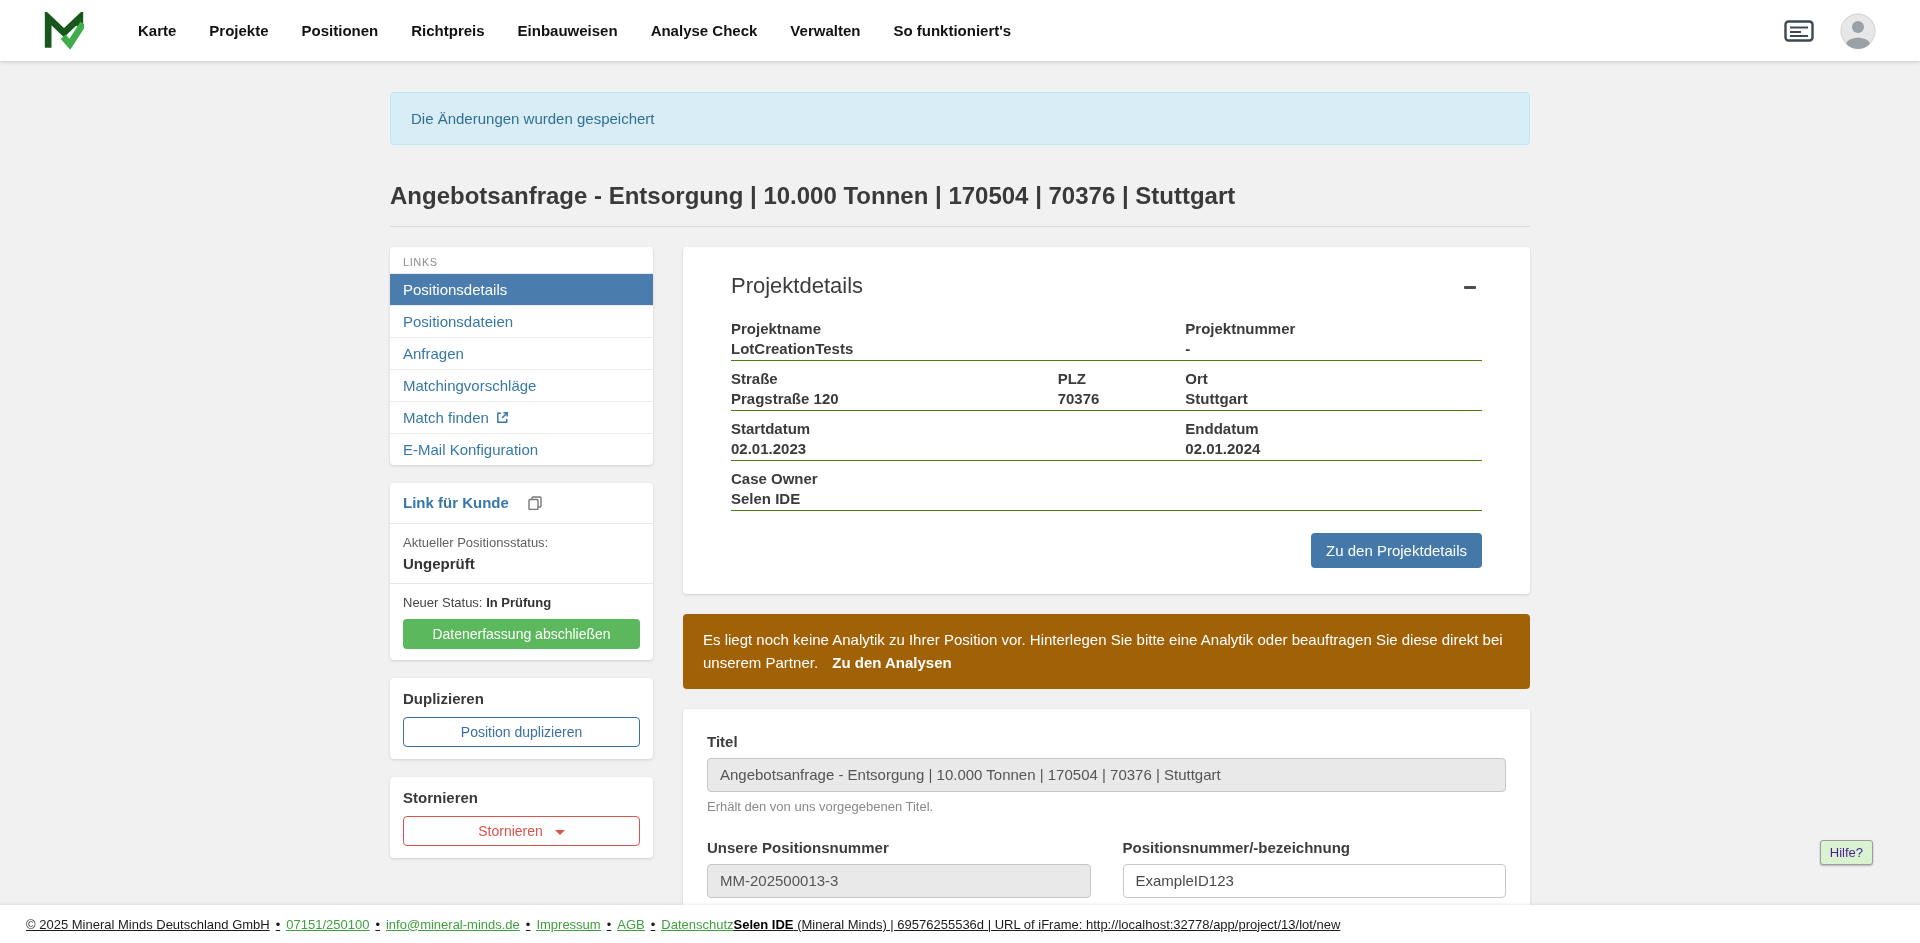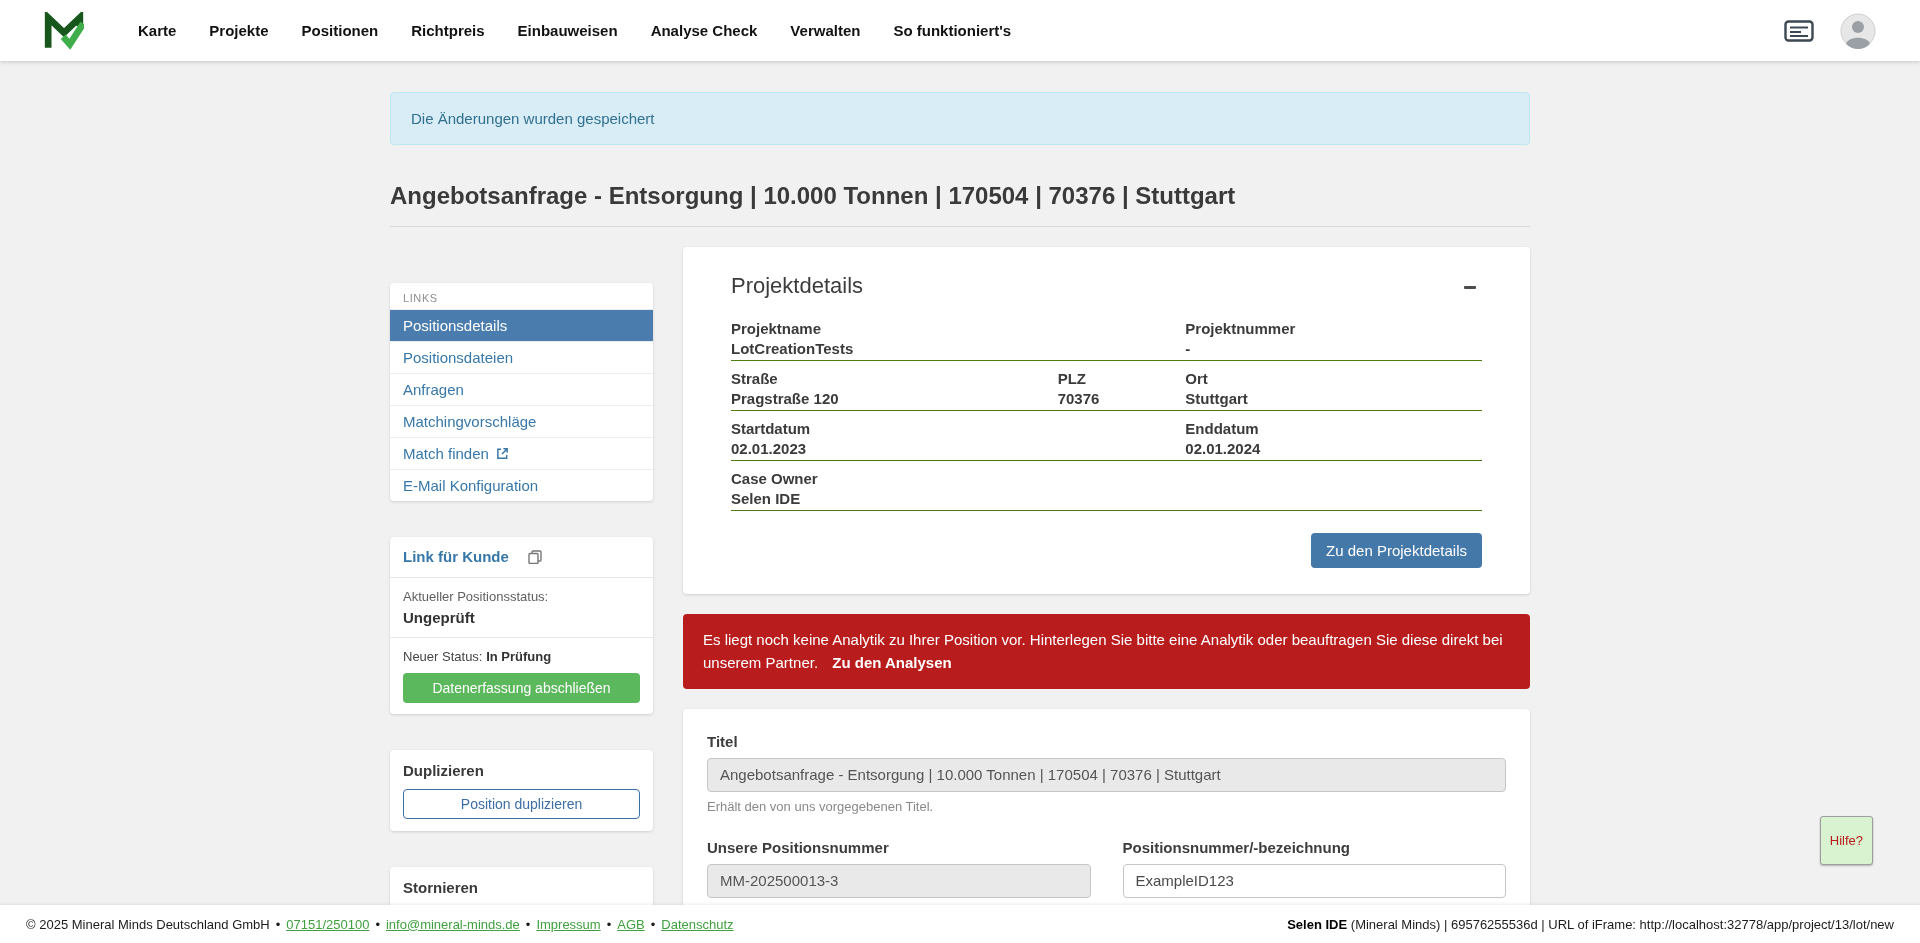--- a/index.html
+++ b/index.html
@@ -25,21 +25,21 @@
   .alert-info { margin-top:31px; background:#d9edf7; border:1px solid #bce8f1; color:#31708f;
                 font-size:15px; padding:17px 20px; border-radius:4px; }
   .page-title { margin-top:37px; font-size:24px; font-weight:bold; color:#3a3a3a;
                 padding-bottom:16px; border-bottom:1px solid #d9d9d9; margin-bottom:20px; }
   .layout { display:flex; gap:30px; align-items:flex-start; }
   .sidebar { width:263px; flex:none; }
   .main { flex:1; min-width:0; }
   .card { background:#fff; border-radius:4px; box-shadow:0 1px 3px rgba(0,0,0,.14); }
 
   
-  .side-card { margin-bottom:18px; overflow:hidden;margin-top:36px; }
+  .side-card { margin-bottom:18px; overflow:hidden; }
   .links-header { padding:9px 13px 5px; font-size:11px; color:#8f8f8f; letter-spacing:.6px; }
   .side-item { display:flex; align-items:center; gap:7px; padding:7px 13px; font-size:15px;
                color:#3878a8; border-top:1px solid #ececec; cursor:pointer; }
   .side-item.active { background:#4a7dad; color:#fff; }
   .section { padding:11px 13px; border-bottom:1px solid #e7e7e7; }
   .section:last-child { border-bottom:none; }
   .link-blue { color:#3878a8; font-size:15px; cursor:pointer; display:inline-flex; align-items:center; gap:19px;font-weight:bold; }
   .muted-label { font-size:13px; color:#5f5f5f; }
   .status-current { font-size:15px; font-weight:bold; color:#333; margin-top:5px; }
   .status-line { font-size:13px; color:#444; margin-bottom:9px; }
@@ -64,41 +64,41 @@
   .field-row { display:grid; grid-template-columns:43.5% 17% auto; padding:9px 0 3px;
                border-bottom:1px solid #4d7c0f; }
   .field label { display:block; font-size:15px; font-weight:bold; color:#3b3b3b; margin-bottom:3px; }
   .field .val { font-size:15px; color:#3b3b3b;font-weight:bold; }
   .col3 { grid-column:3; }
   .project-actions { text-align:right; margin-top:22px; }
   .btn-blue { display:inline-block; background:#4478a8; color:#fff; font-size:15px;
               padding:9px 15px; border-radius:4px; border:none; cursor:pointer; font-family:inherit; }
 
   
-  .banner { margin-top:20px; background:#b91c1c; color:#fff; border-radius:4px;
+  .banner { margin-top:20px; background:#a16207; color:#fff; border-radius:4px;
             padding:14px 20px; font-size:15px; line-height:1.55; }
   .banner-link { font-weight:bold; margin-left:10px; cursor:pointer; }
 
   
   .form-card { margin-top:20px; padding:24px; padding-bottom:60px; }
   .form-label { font-size:15px; font-weight:bold; color:#3d3d3d; margin-bottom:8px; display:block; }
   .text-input { width:100%; height:34px; border:1px solid #c6c6c6; border-radius:4px;
                 padding:0 12px; font-size:15px; color:#4a4a4a; font-family:inherit; background:#fff; }
   .text-input:disabled { background:#e9e9e9; color:#555; }
   .help-text { font-size:13px; color:#8a8a8a; margin-top:7px; }
   .form-row { display:flex; gap:32px; margin-top:25px; }
   .form-col { flex:1; min-width:0; }
 
   
   .help-btn { position:fixed; right:47px; bottom:78px; background:#d9f2d0; border:1px solid #9c9c9c;
-              border-radius:3px; font-size:13px; color:#b91c1c; padding:16px 9px; cursor:pointer;
+              border-radius:3px; font-size:13px; color:#4c1d95; padding:4px 9px; cursor:pointer;
               box-shadow:0 1px 2px rgba(0,0,0,.25); font-family:inherit; z-index:70; }
   .footer { position:fixed; left:0; bottom:0; width:100%; height:38px; background:#fff;
-            display:flex; align-items:center; justify-content:space-between; padding:0 26px;
-            font-size:13px; color:#1c1c1c; z-index:60; box-shadow:0 -1px 3px rgba(0,0,0,.08); }
+            display:flex; align-items:center; padding:0 26px;
+            font-size:13px; color:#1c1c1c; z-index:60; box-shadow:0 -1px 3px rgba(0,0,0,.08);text-decoration:underline; }
   .footer-left { display:flex; align-items:center; gap:6px; white-space:nowrap; }
   .green-link { color:#3fa03f; text-decoration:underline; cursor:pointer; }
   .footer-right { white-space:nowrap; }
   .footer-right b { color:#000; }
 </style>
 </head>
 <body>
 
 <nav class="navbar">
   <div class="logo">

